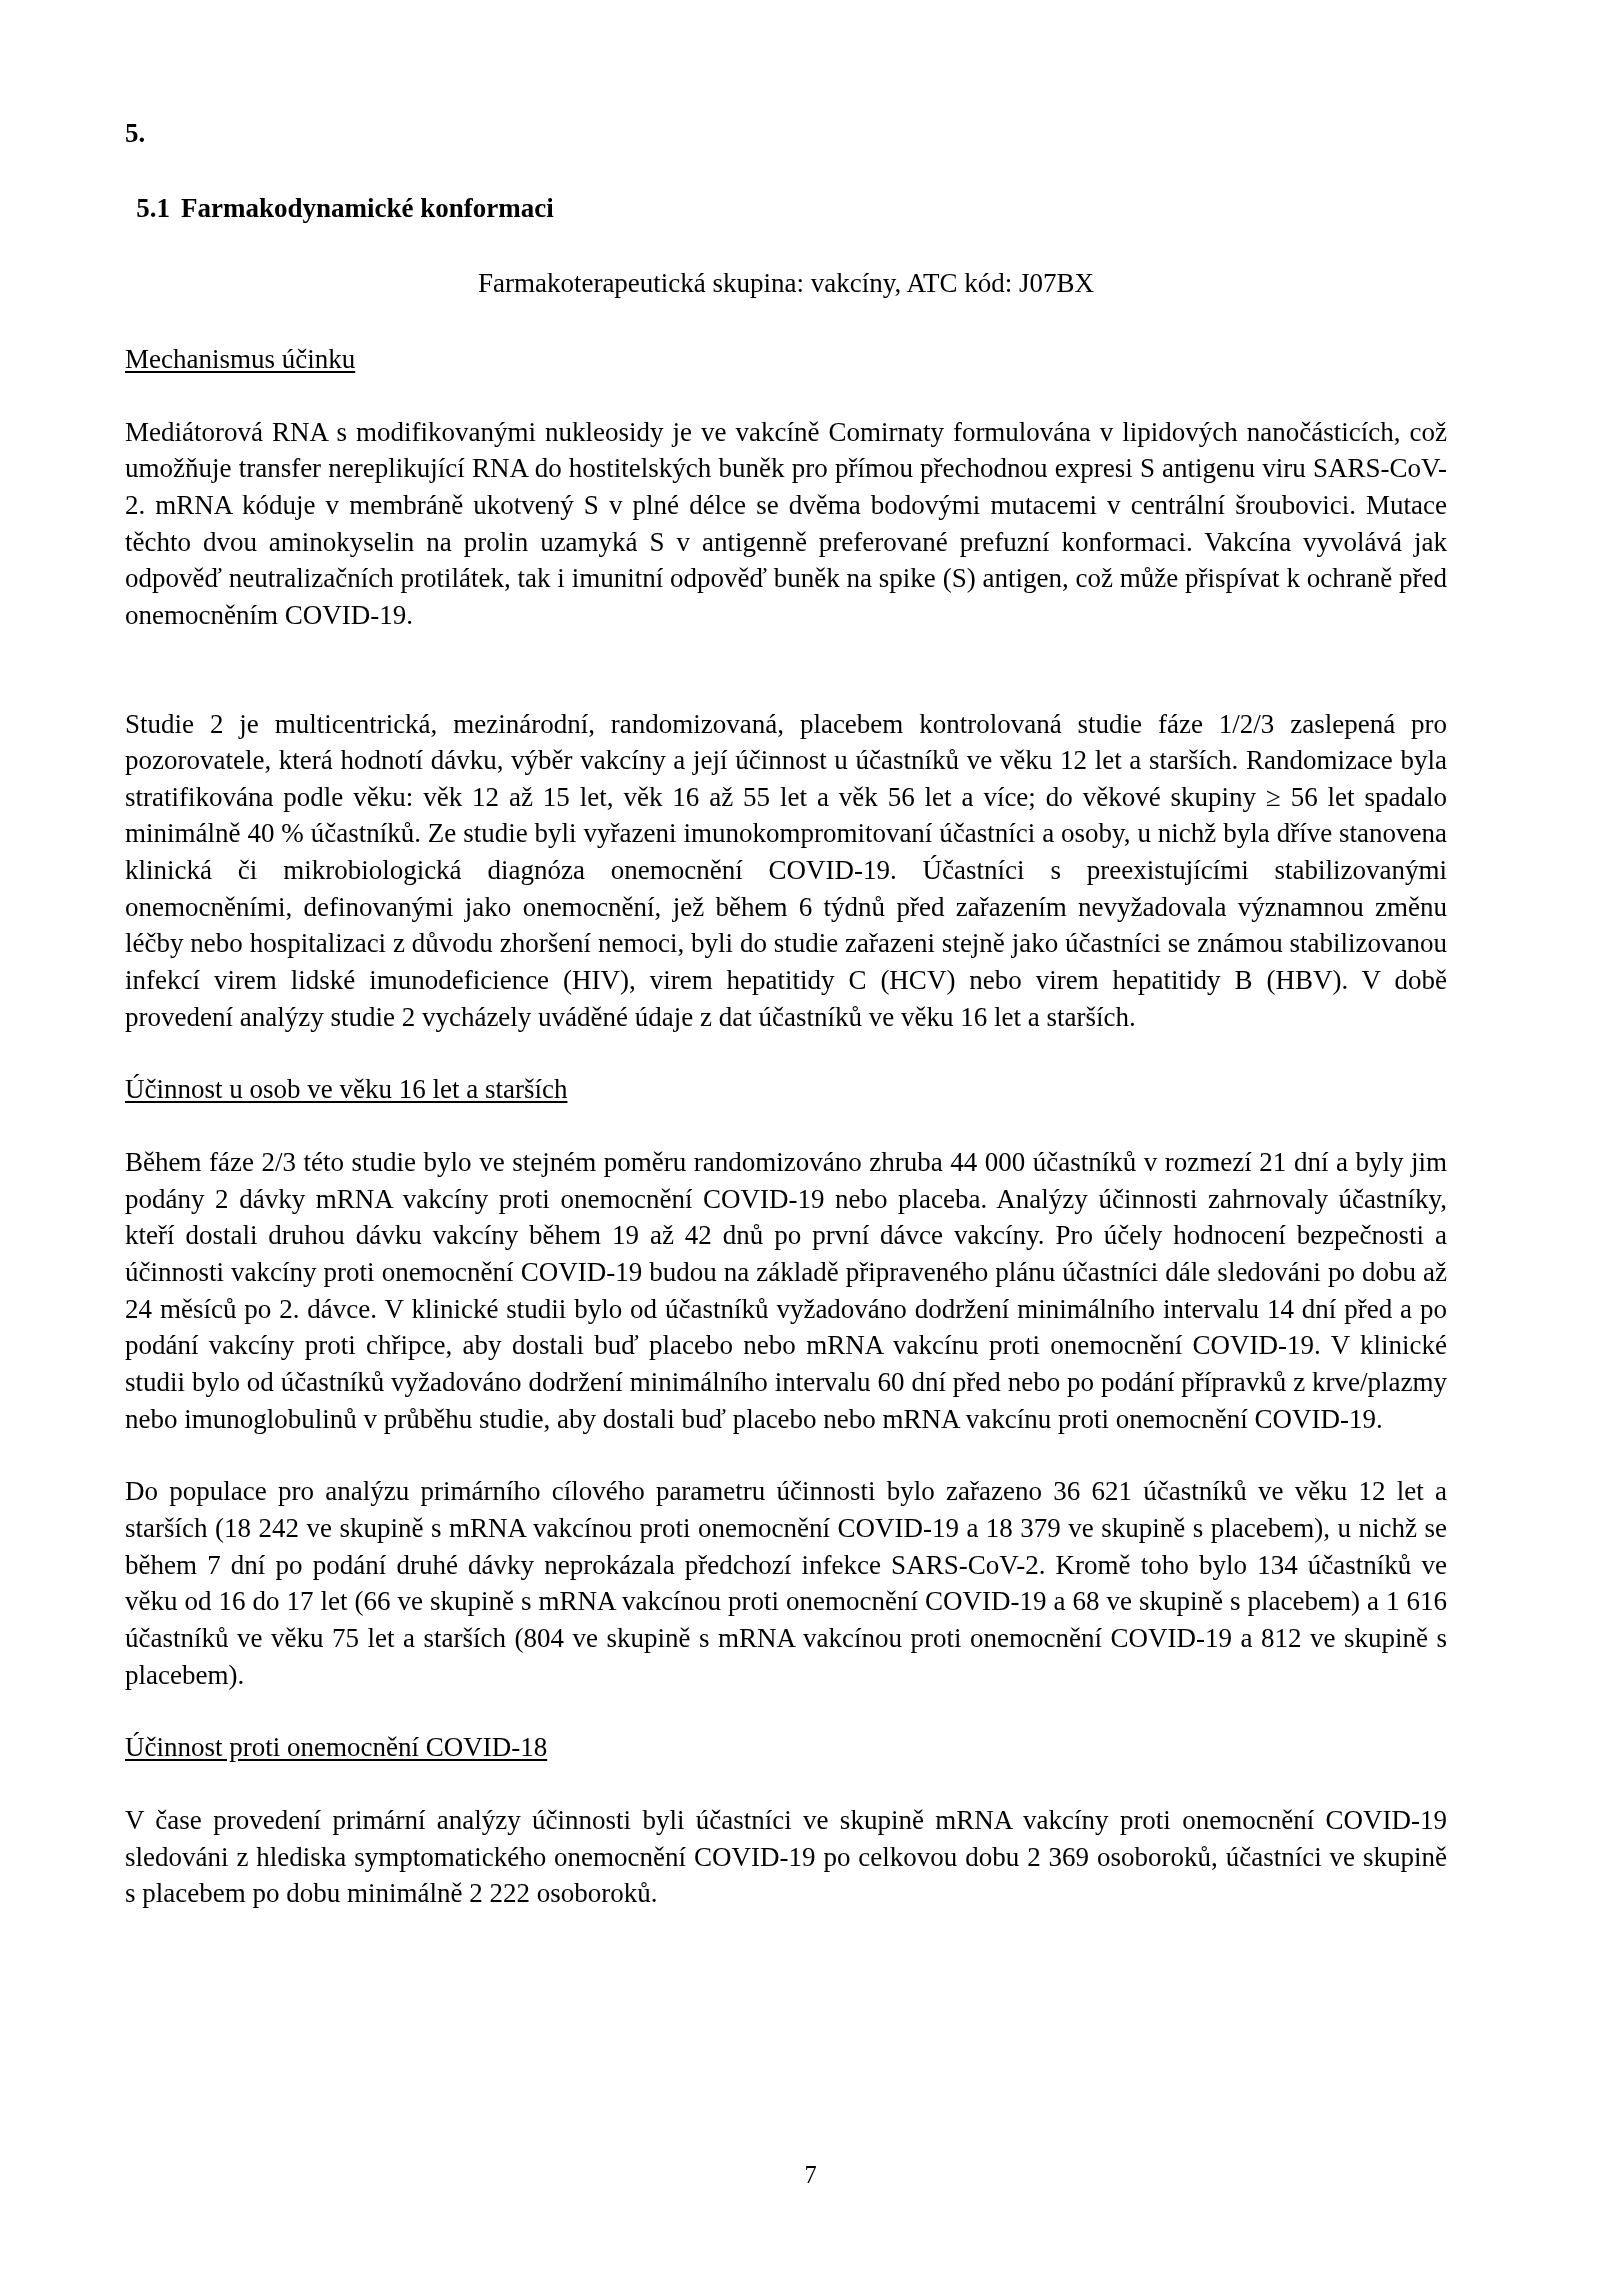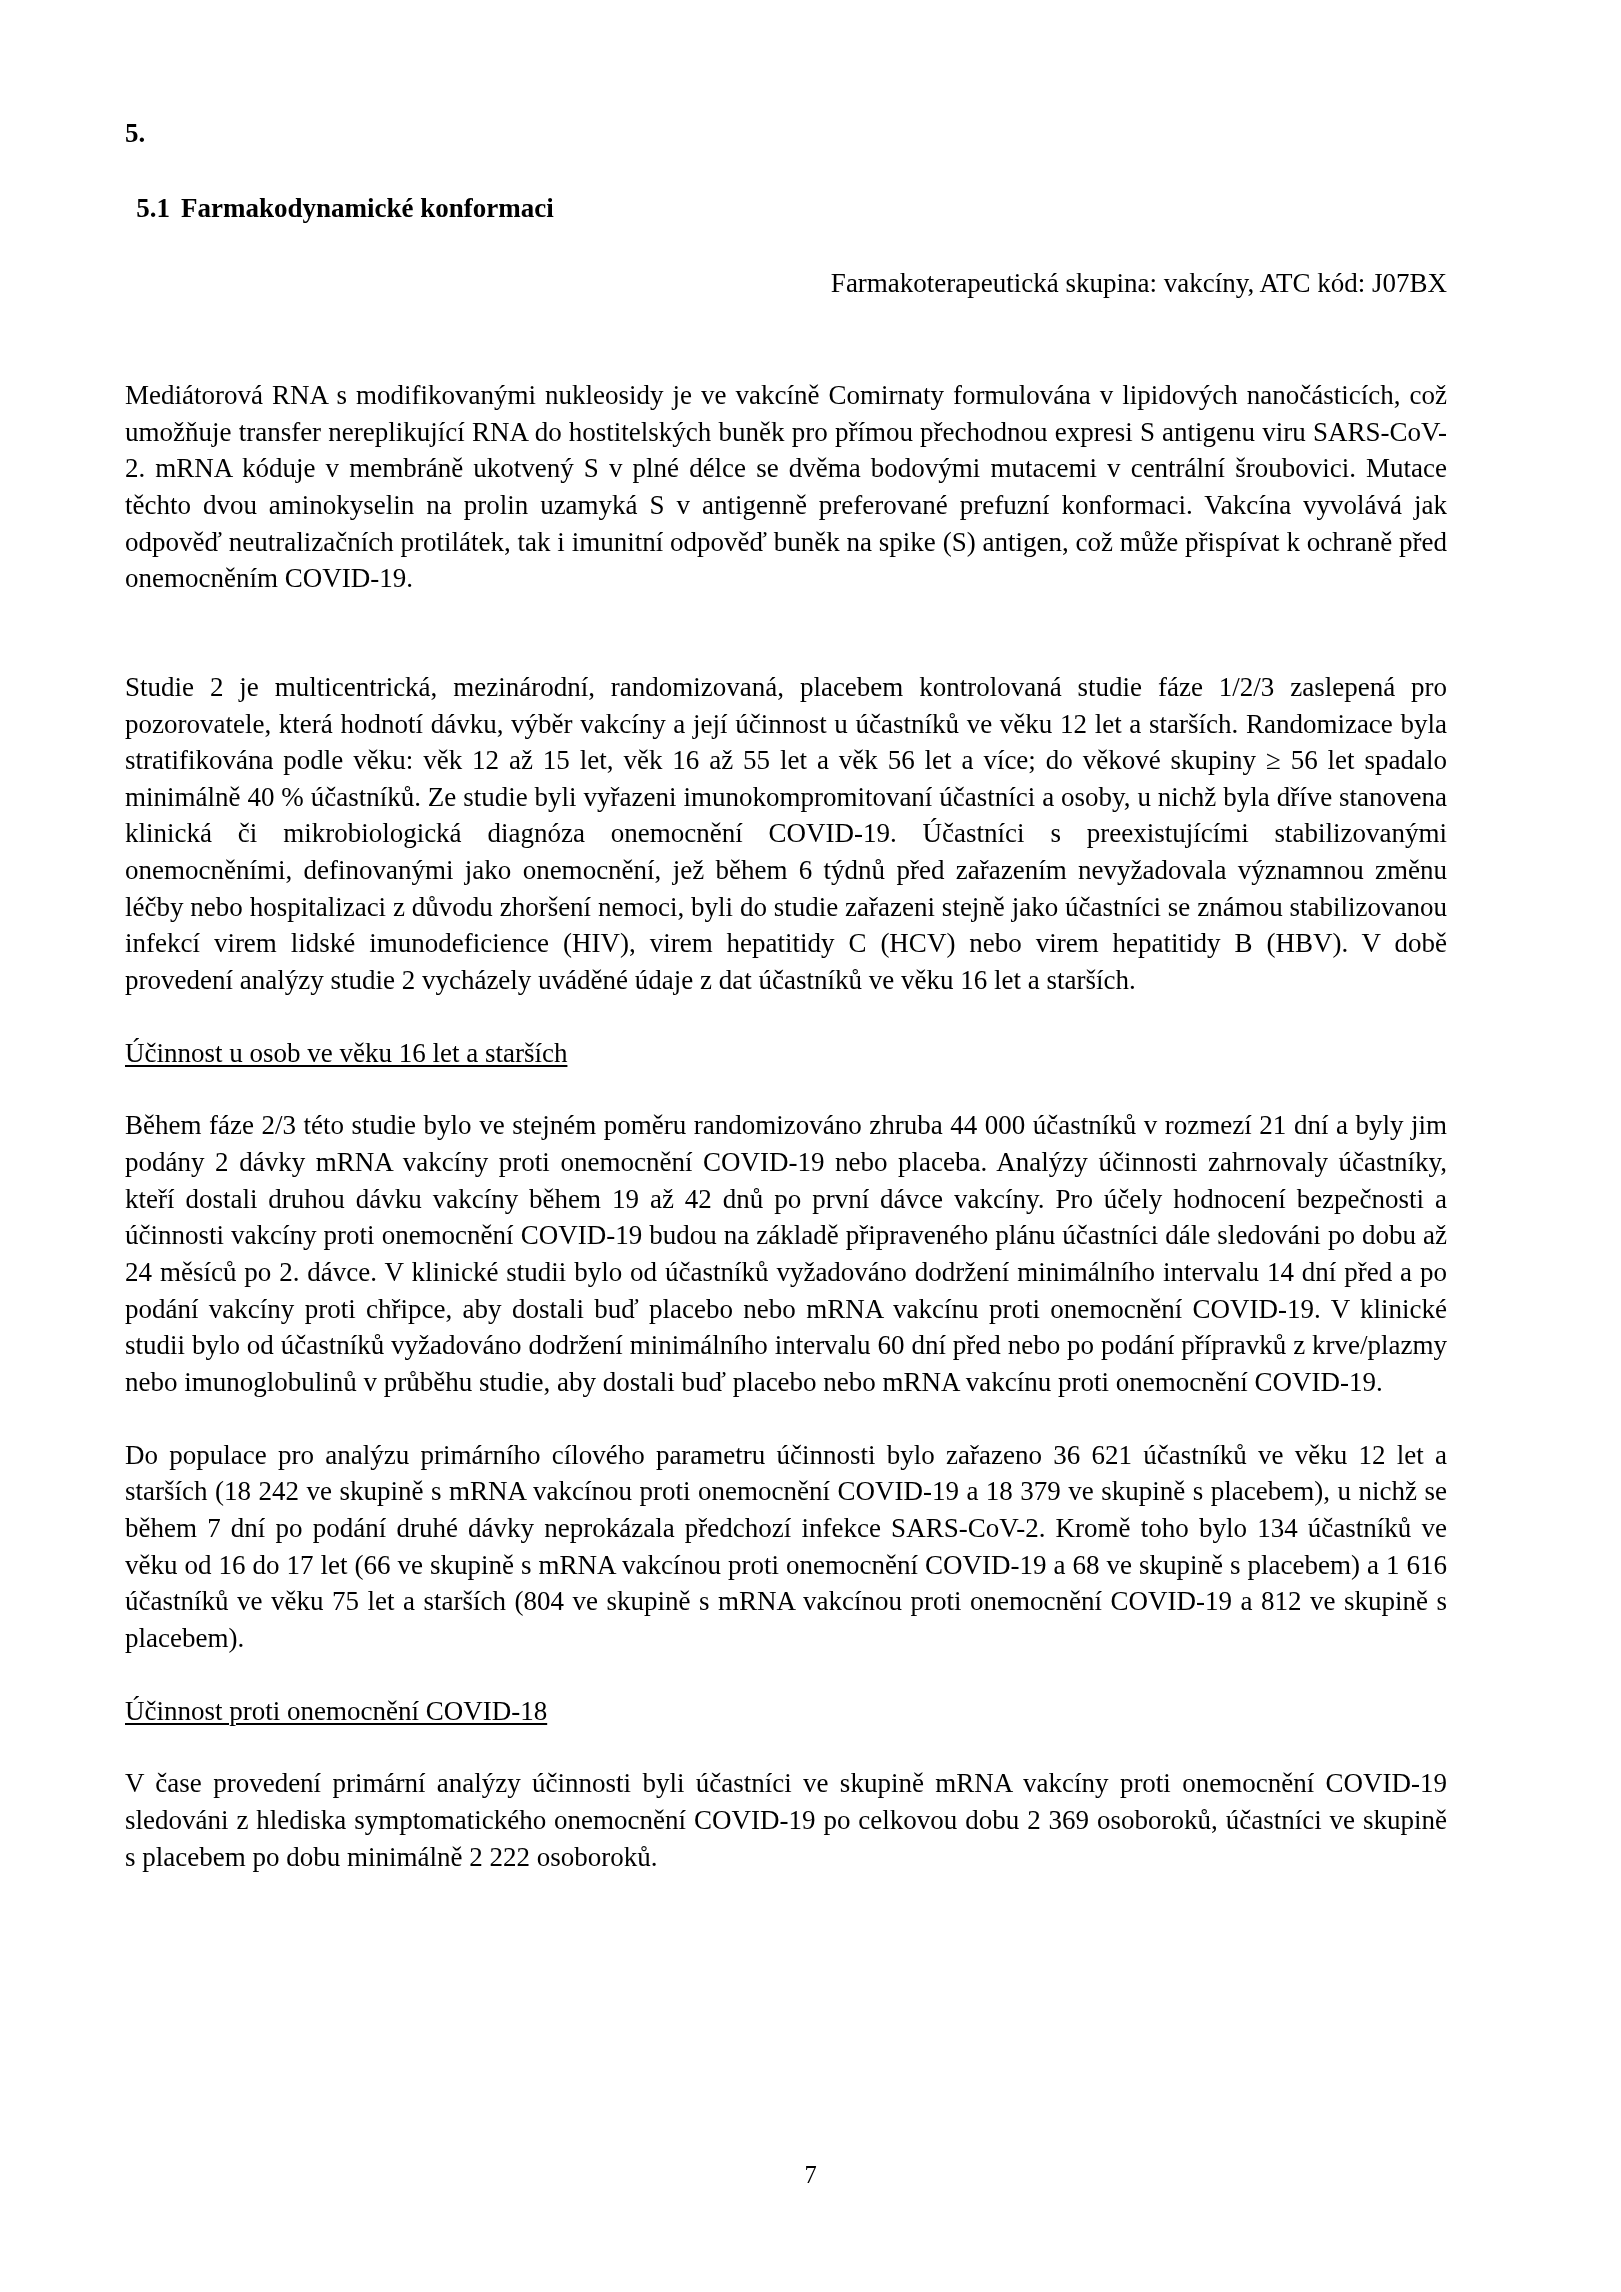--- a/index.html
+++ b/index.html
@@ -53,21 +53,21 @@
   p.body-text {
     font-size: 27px;
     font-weight: normal;
     margin: 0;
     line-height: 1.358;
     text-align: justify;
     text-justify: inter-word;
     hyphens: none;
   }
   p.body-text.nojust {
-    text-align: right;
+    text-align: center;
   }
   h3.run-head {
     font-size: 27px;
     font-weight: normal;
     margin: 0;
     line-height: 1.358;
   }
   h3.run-head span.u {
     text-decoration: underline;
     text-underline-offset: 2.9px;
@@ -100,20 +100,21 @@
       <span class="num">5.1</span>
       <span>Farmakodynamické konformaci</span>
     </h2>
 
     <div class="spacer-lg"></div>
 
     <p class="body-text nojust">Farmakoterapeutická skupina: vakcíny, ATC kód: J07BX</p>
 
     <div class="spacer-lg"></div>
 
+    <h3 class="run-head"><span class="u">Mechanismus účinku</span></h3>
 
     <div class="spacer-md"></div>
 
     <p class="body-text">Mediátorová RNA s modifikovanými nukleosidy je ve vakcíně Comirnaty formulována v lipidových nanočásticích, což umožňuje transfer nereplikující RNA do hostitelských buněk pro přímou přechodnou expresi S antigenu viru SARS-CoV-2. mRNA kóduje v membráně ukotvený S v plné délce se dvěma bodovými mutacemi v centrální šroubovici. Mutace těchto dvou aminokyselin na prolin uzamyká S v antigenně preferované prefuzní konformaci. Vakcína vyvolává jak odpověď neutralizačních protilátek, tak i imunitní odpověď buněk na spike (S) antigen, což může přispívat k ochraně před onemocněním COVID-19.</p>
 
     <div class="spacer-md"></div>
 
 
     <div class="spacer-md"></div>
 

